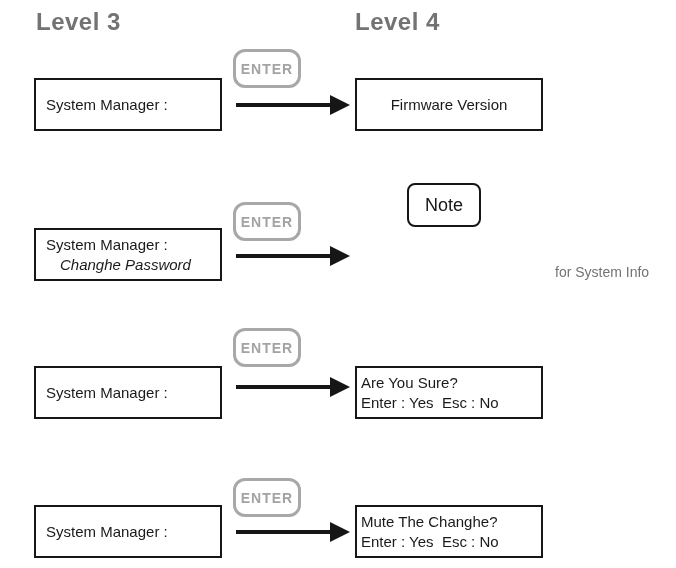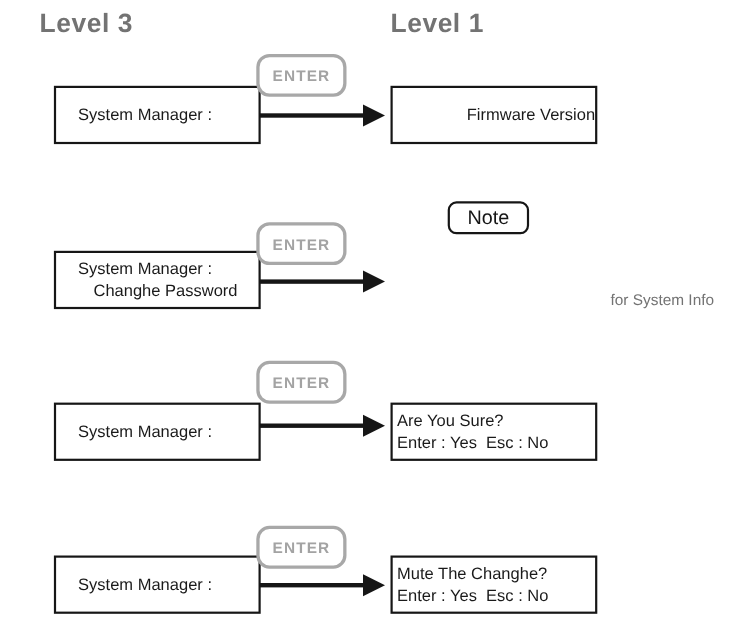--- a/index.html
+++ b/index.html
@@ -6,58 +6,58 @@
   body{font-family:"Liberation Sans","DejaVu Sans",sans-serif;color:#1a1a1a;}
   .canvas{position:relative;width:676px;height:568px;background:#ffffff;overflow:hidden;}
 
   .heading{position:absolute;top:8px;font-size:24px;font-weight:bold;color:#737373;letter-spacing:0.5px;}
   .heading.lvl3{left:36px;}
   .heading.lvl4{left:355px;}
 
   .lcd-box{position:absolute;width:188px;height:53px;border:2px solid #161616;background:#ffffff;
            box-sizing:border-box;display:flex;flex-direction:column;justify-content:center;
            font-size:15px;line-height:20px;color:#1a1a1a;}
-  .left-box{left:34px;padding-left:20px;align-items:flex-start;margin-left:15px;}
+  .left-box{left:34px;padding-left:10px;align-items:flex-start;}
   .right-box{left:355px;}
-  .right-box.centered{align-items:flex-end;}
+  .right-box.centered{align-items:center;}
   .right-box.listy{align-items:flex-start;padding-left:4px;}
 
   .lcd-box.r0{top:78px;}  .lcd-box.r1{top:228px;}  .lcd-box.r2{top:366px;}  .lcd-box.r3{top:505px;}
 
   .line{white-space:pre;}
   .r0 .l2{margin-left:17px;}
-  .r1 .l2{margin-left:14px;}
+  .r1 .l2{margin-left:14px;font-style:italic;}
   .r2 .l2{margin-left:0;}
   .r3 .l2{margin-left:32px;}
 
-  .enter-key{position:absolute;left:233px;width:82px;height:39px;box-sizing:border-box;
+  .enter-key{position:absolute;left:233px;width:68px;height:39px;box-sizing:border-box;
              border:3px solid #a8a8a8;border-radius:12px;background:#ffffff;
              display:flex;align-items:center;justify-content:center;
              font-size:14px;font-weight:bold;letter-spacing:1px;color:#a3a3a3;}
   .enter-key.r0{top:49px;} .enter-key.r1{top:202px;} .enter-key.r2{top:328px;} .enter-key.r3{top:478px;}
 
   .arrow{position:absolute;left:236px;width:114px;height:21px;}
   .arrow.r0{top:94px;} .arrow.r1{top:245px;} .arrow.r2{top:376px;} .arrow.r3{top:521px;}
   .arrow-line{position:absolute;left:0;right:16px;top:50%;height:4px;margin-top:-2px;background:#161616;}
   .arrow-head{position:absolute;right:0;top:50%;margin-top:-10px;width:0;height:0;
               border-left:20px solid #161616;border-top:10px solid transparent;border-bottom:10px solid transparent;}
 
-  .note-badge{position:absolute;left:407px;top:183px;width:74px;height:30px;box-sizing:border-box;
+  .note-badge{position:absolute;left:407px;top:183px;width:74px;height:44px;box-sizing:border-box;
               border:2px solid #161616;border-radius:8px;background:#ffffff;
               display:flex;align-items:center;justify-content:center;font-size:18px;color:#161616;}
 
   .annotation{position:absolute;left:555px;top:264px;font-size:14px;color:#737373;white-space:pre;}
 </style>
 </head>
 <body>
 
 <div class="canvas">
 
   <div class="heading lvl3">Level 3</div>
-  <div class="heading lvl4">Level 1</div>
+  <div class="heading lvl4">Level 4</div>
 
   <div class="lcd-box left-box r0">
     <span class="line">System Manager :</span>
   </div>
   <div class="enter-key r0">ENTER</div>
   <div class="arrow r0">
     <div class="arrow-line"></div>
     <div class="arrow-head"></div>
   </div>
   <div class="lcd-box right-box centered r0">

